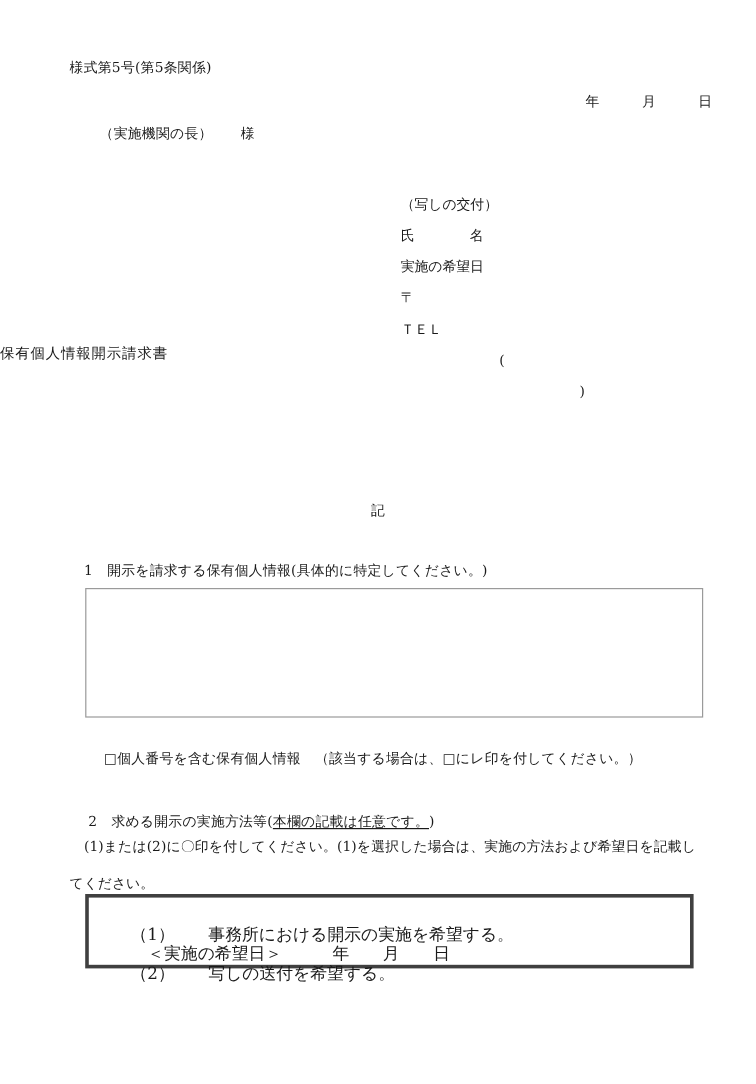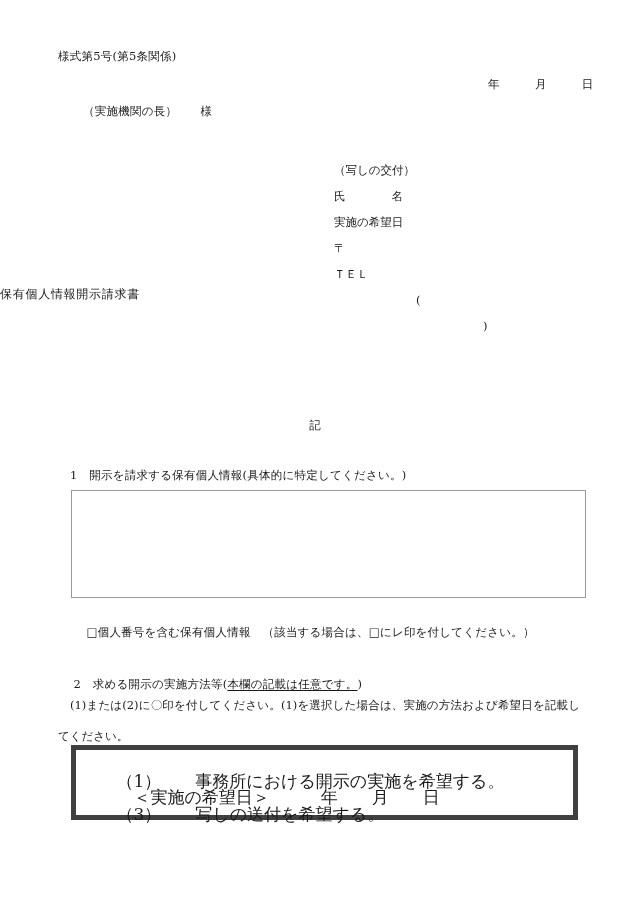--- a/index.html
+++ b/index.html
@@ -149,25 +149,25 @@
     text-indent: 12px;
     text-align: justify;
   }
 
   
   .method-box {
     position: absolute;
     left: 71px;
     top: 745px;
     width: 507px;
-    height: 75px;
-    border: 5px solid #404040;
+    height: 62px;
+    border: 3px solid #404040;
     box-sizing: border-box;
     padding: 6px 0 0 8px;
-    font-size: 17px;
+    font-size: 14px;
   }
   .method-box .mline {
     white-space: pre;
     line-height: 16.5px;
     height: 16.5px;
   }
 </style>
 </head>
 <body>
 
@@ -219,17 +219,17 @@
   <div class="sec2-note">(1)または(2)に〇印を付してください。(1)を選択した場合は、実施の方法および希望日を記載してください。</div>
 
   <div class="method-box">
     <div class="mline">
       <span>（1）　　事務所における開示の実施を希望する。</span>
     </div>
     <div class="mline">
       <span>　＜実施の希望日＞　　　年　　月　　日</span>
     </div>
     <div class="mline">
-      <span>（3）　　写しの送付を希望する。</span>
+      <span>（2）　　写しの送付を希望する。</span>
     </div>
   </div>
 
 </div>
 
 </body></html>

